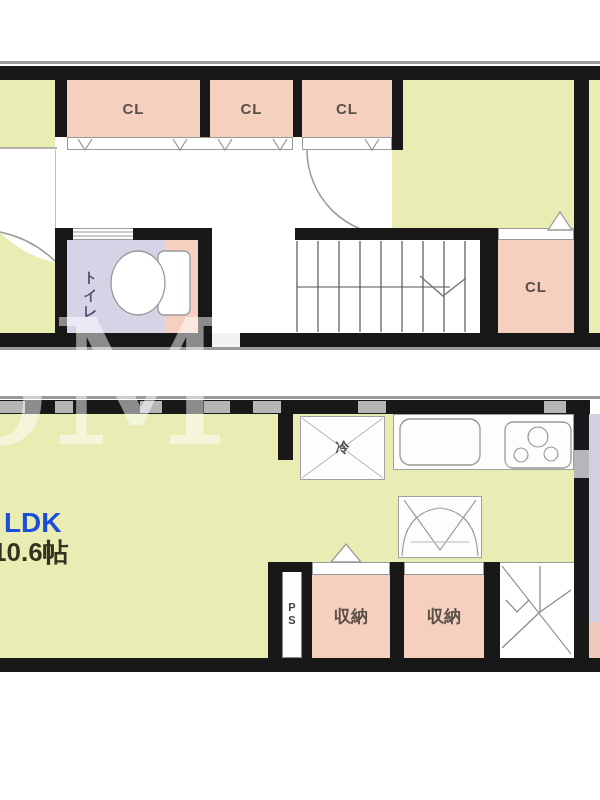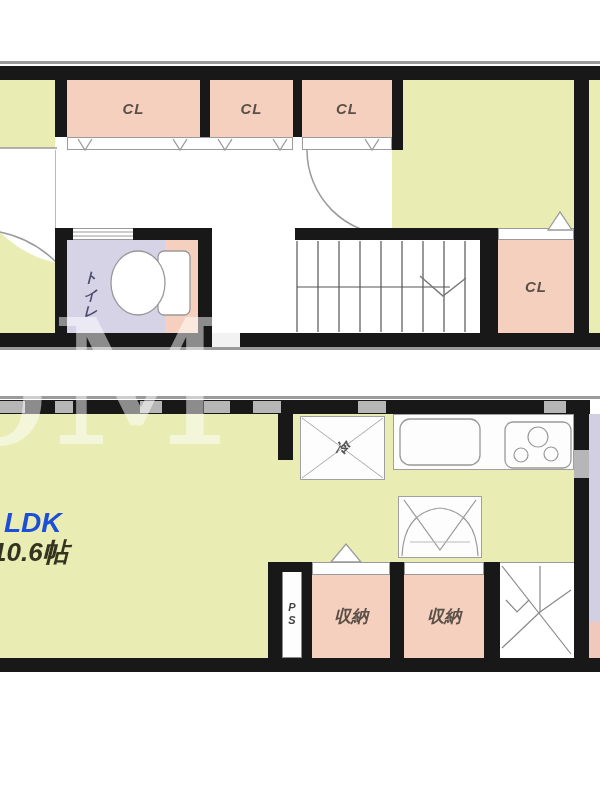--- a/index.html
+++ b/index.html
@@ -9,21 +9,21 @@
   }
   .wall{position:absolute;background:#181818;z-index:6;}
   .hair{position:absolute;background:#9a9a9a;z-index:6;}
   .gap{position:absolute;background:#b6b6b6;z-index:7;}
   .fill{position:absolute;z-index:1;}
   .box{position:absolute;z-index:2;}
   .track{position:absolute;background:#ffffff;border:1px solid #9a9a9a;box-sizing:border-box;z-index:3;}
   .unit{position:absolute;background:#fdfdfd;border:1px solid #a0a0a0;box-sizing:border-box;z-index:3;}
   svg.lines{position:absolute;left:0;top:0;z-index:5;pointer-events:none;}
   .lbl{position:absolute;display:flex;align-items:center;justify-content:center;
-       color:#5a5047;font-weight:bold;z-index:8;font-style:italic;}
+       color:#5a5047;font-weight:bold;z-index:8;}
   .vtext{writing-mode:vertical-rl;text-orientation:upright;letter-spacing:2px;}
   #watermark{
     position:absolute;left:-55px;top:296px;z-index:9;pointer-events:none;
     font-family:"DejaVu Serif","Liberation Serif",serif;
     font-size:175px;line-height:1;color:rgba(255,255,255,0.5);
   }
 </style>
 </head>
 <body>
 

